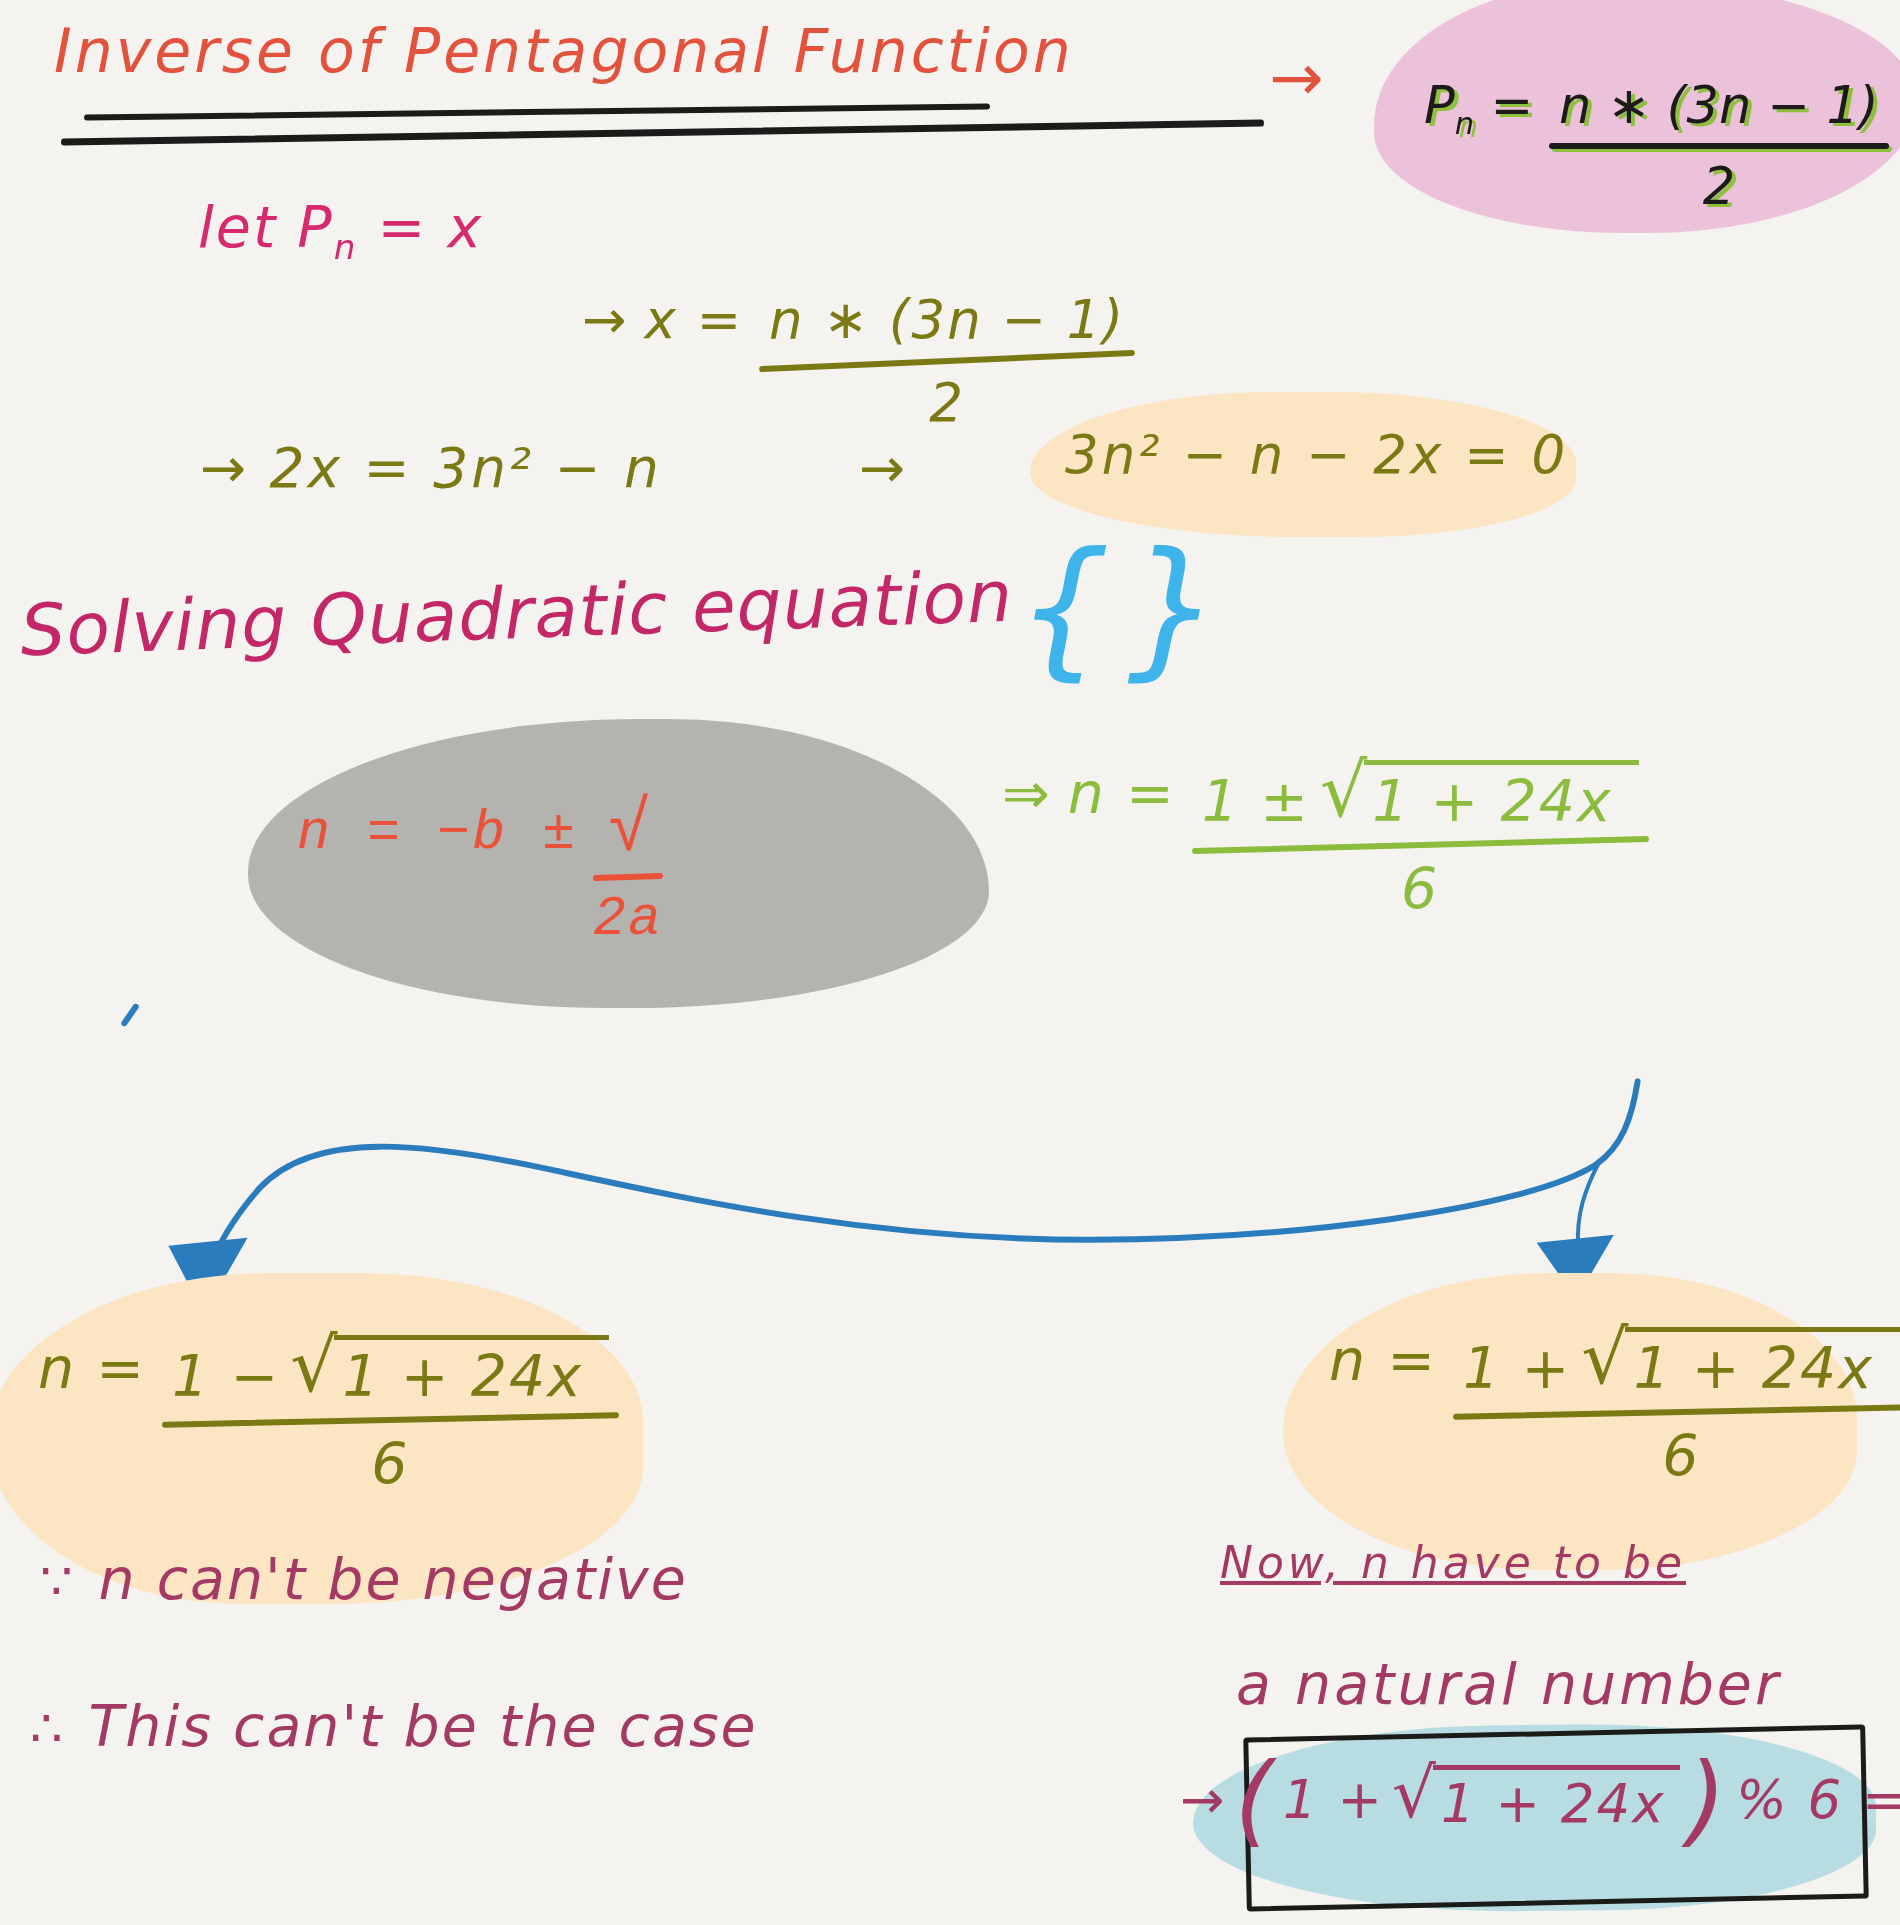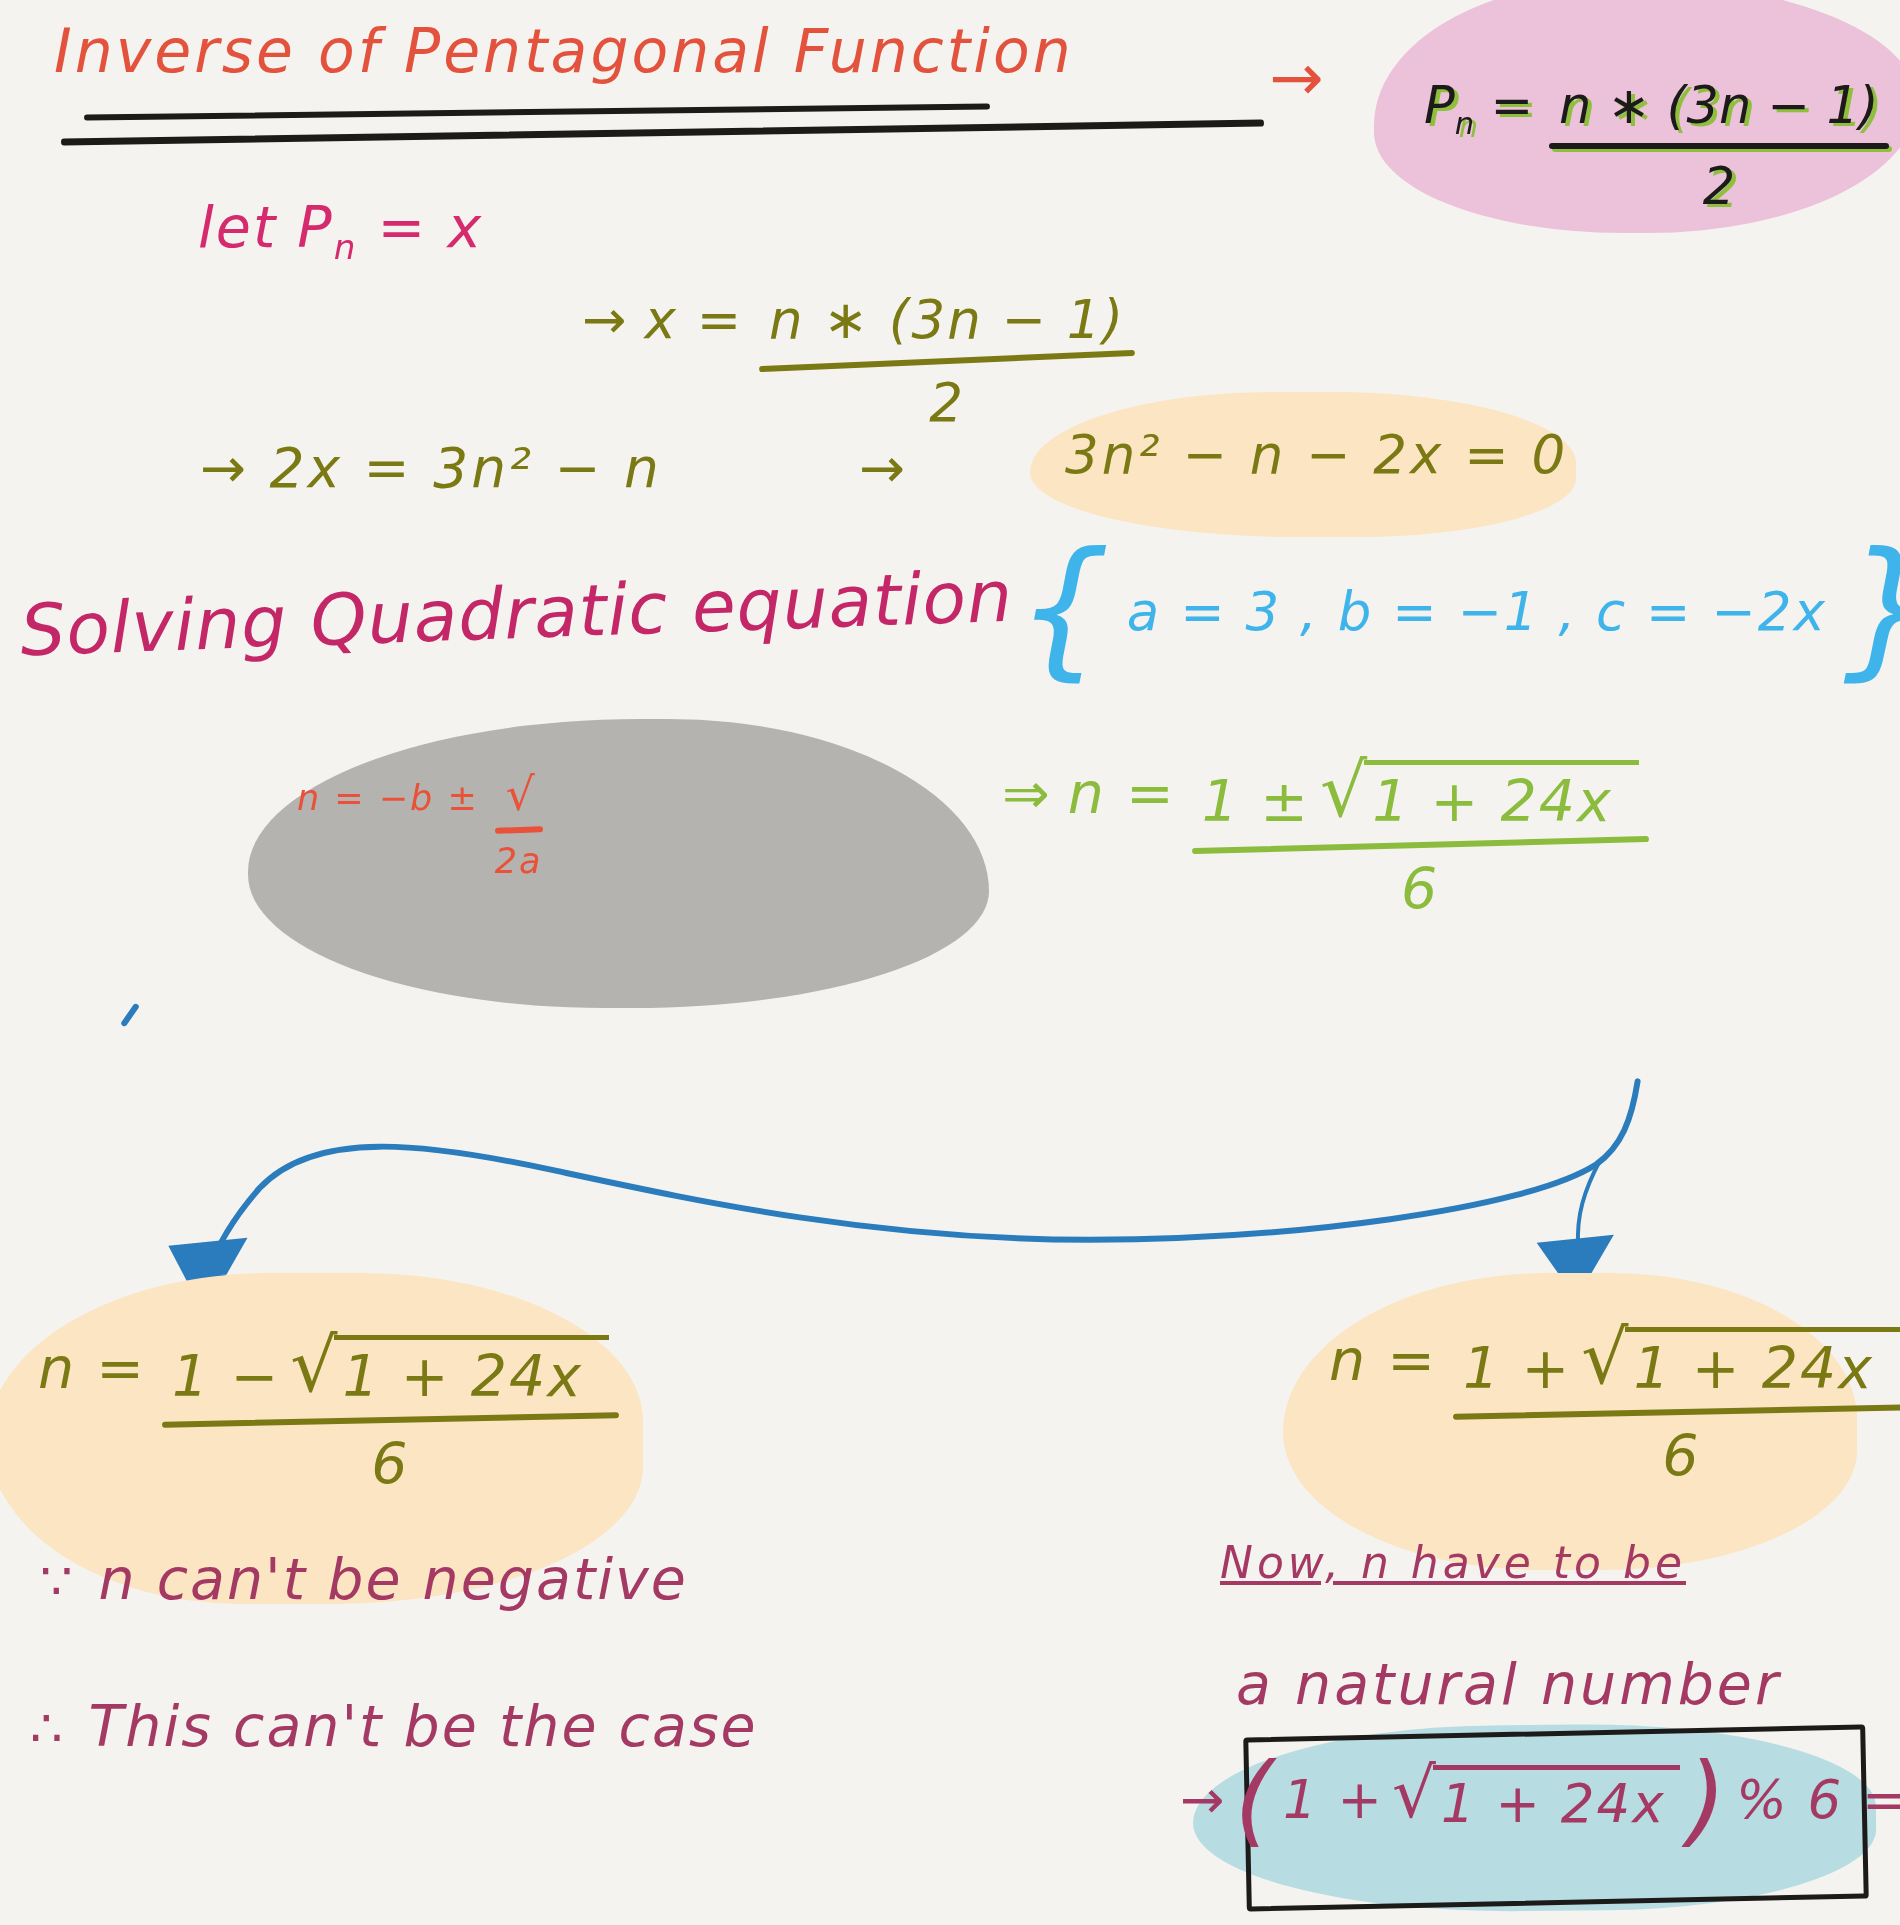--- a/index.html
+++ b/index.html
@@ -69,26 +69,25 @@
     <span>→</span>
     <span>2x = 3n² − n</span>
   </div>
   <div class="abs" style="left:859px;top:436px;font-size:55px;color:var(--olive);">→</div>
   <div class="blob" style="left:1030px;top:392px;width:546px;height:145px;background:var(--peach-highlight);border-radius:50% 50% 45% 55% / 62% 55% 45% 50%;"></div>
   <div class="abs" style="left:1065px;top:424px;font-size:53px;color:var(--olive);letter-spacing:3px;">3n² − n − 2x = 0</div>
 
   <div class="abs" style="left:20px;top:572px;font-size:71px;color:var(--script-magenta);transform:rotate(-2deg);letter-spacing:1px;">Solving Quadratic equation</div>
   <div class="abs eq" style="left:1016px;top:533px;color:var(--cyan);">
     <span class="paren" style="font-size:149px;line-height:1;">{</span>
-    <span style="font-size:53px;display:inline-block;padding-top:48px;letter-spacing:2px;">a = 3 , b = −1 , c = −2x</span>
     <span class="paren" style="font-size:149px;line-height:1;">}</span>
   </div>
 
   <div class="blob" style="left:248px;top:719px;width:741px;height:289px;background:var(--gray-highlight);border-radius:55% 45% 50% 50% / 55% 62% 42% 48%;"></div>
-  <div class="abs eq" style="left:297px;top:778px;font-size:35px;color:var(--red-formula);letter-spacing:2px;">
+  <div class="abs eq" style="left:297px;top:802px;font-size:55px;color:var(--red-formula);letter-spacing:2px;font-family:Liberation Mono, monospace;">
     <span>n = −b ±</span>
     <span class="frac">
       <span class="num">
         <span class="sqrt">
           <span class="sign">√</span>
         </span>
       </span>
       <span class="bar" style="transform:rotate(-2deg);"></span>
       <span class="den">2a</span>
     </span>

